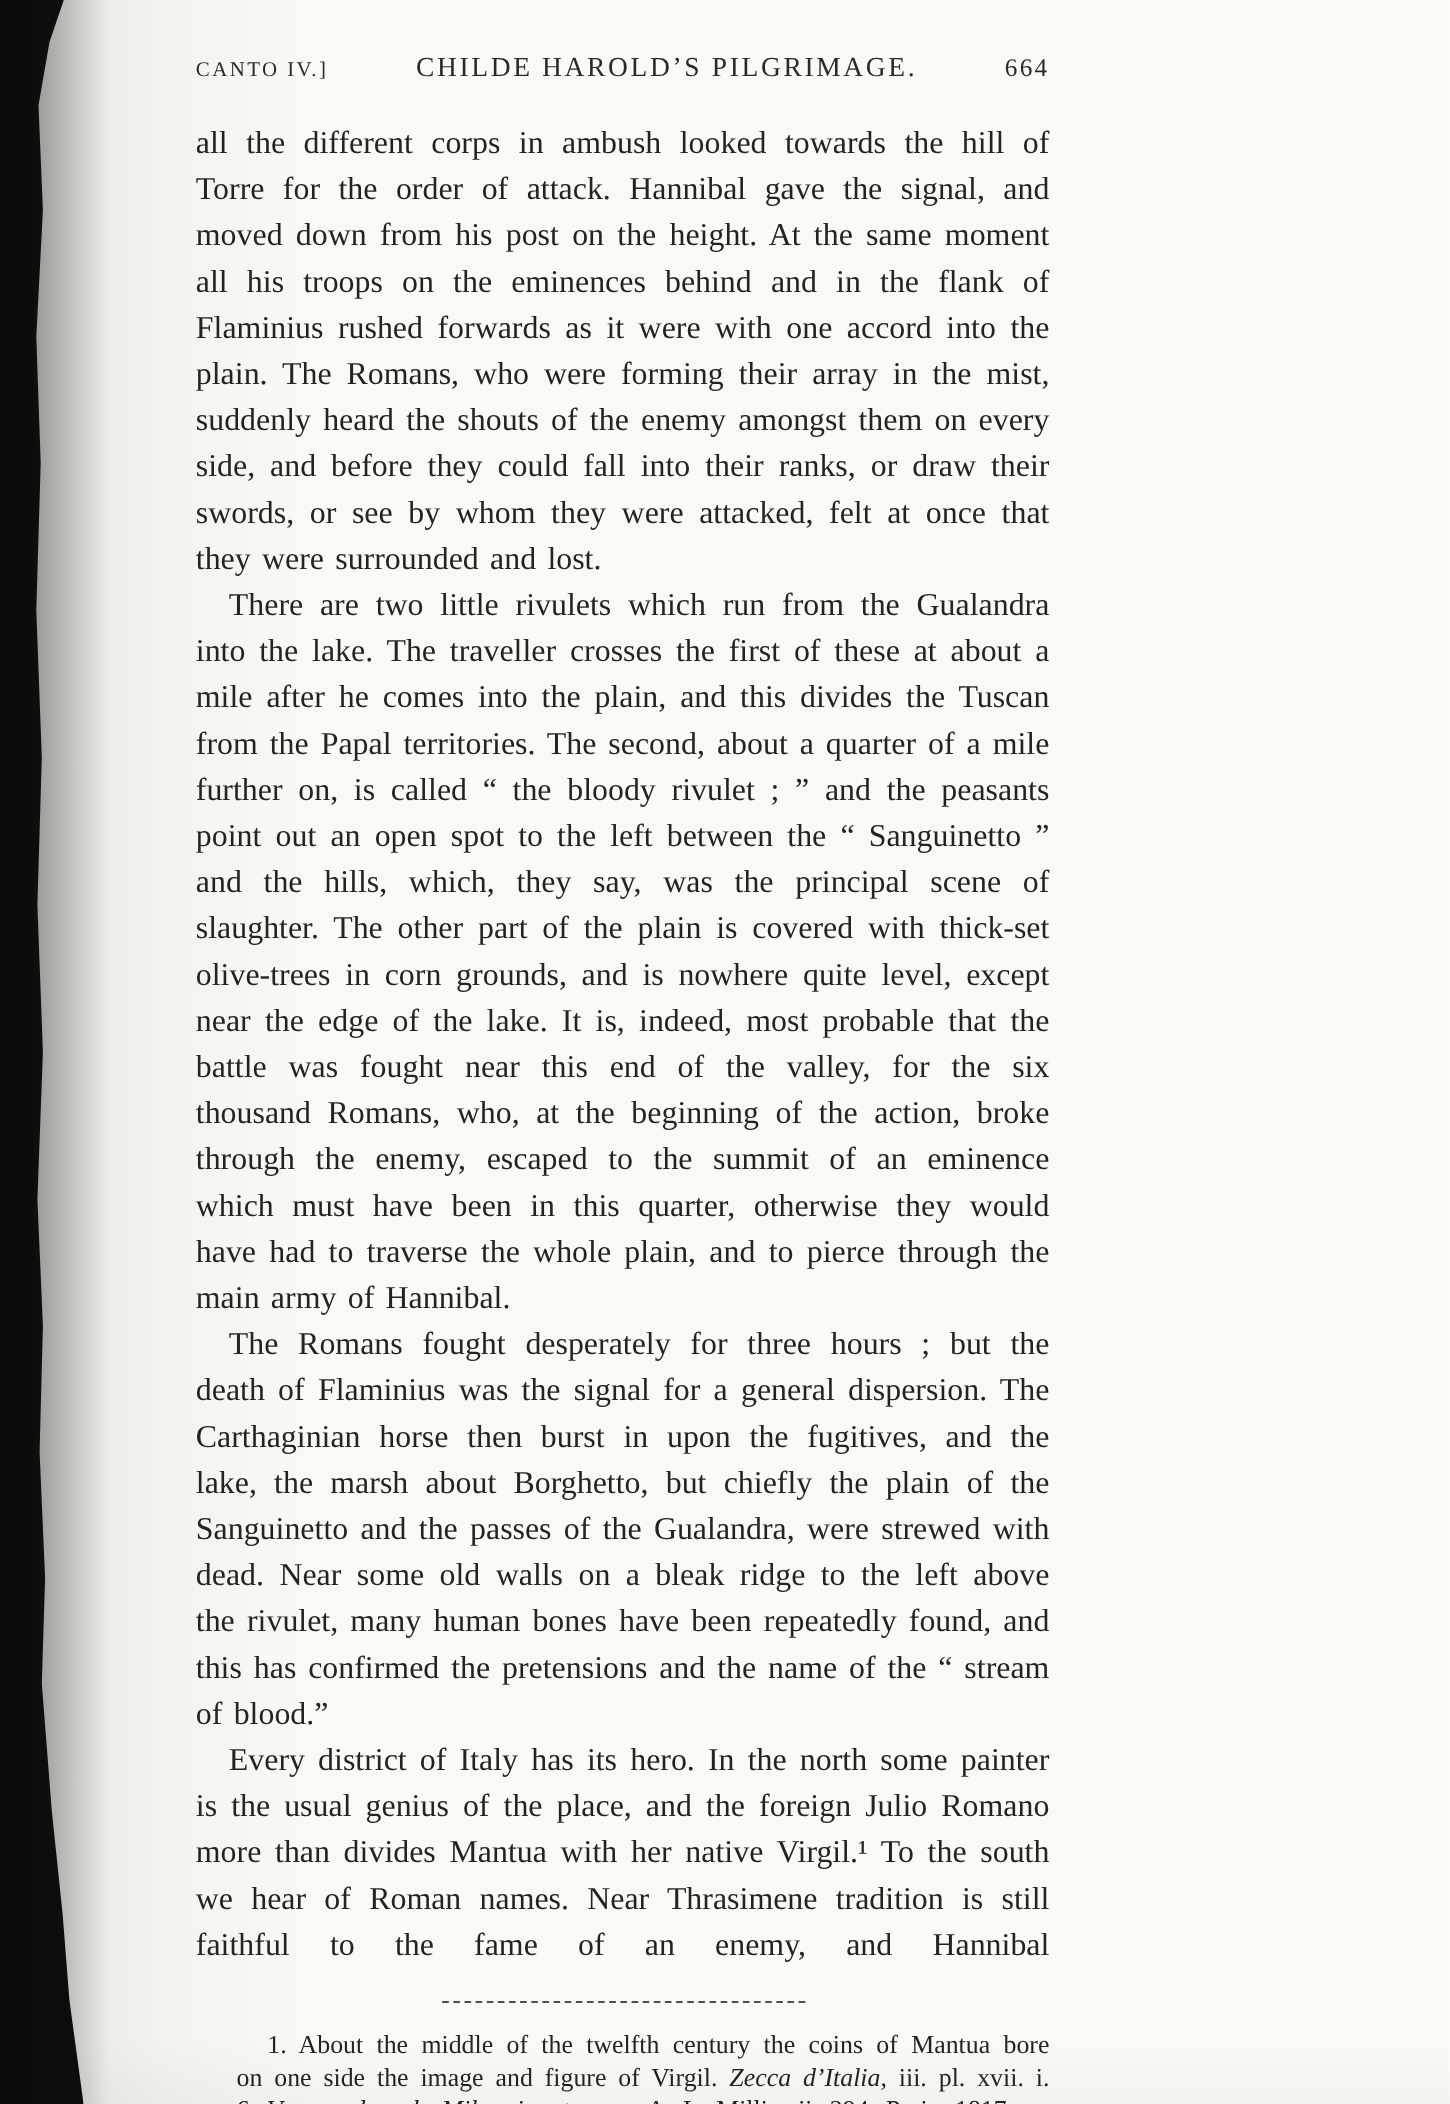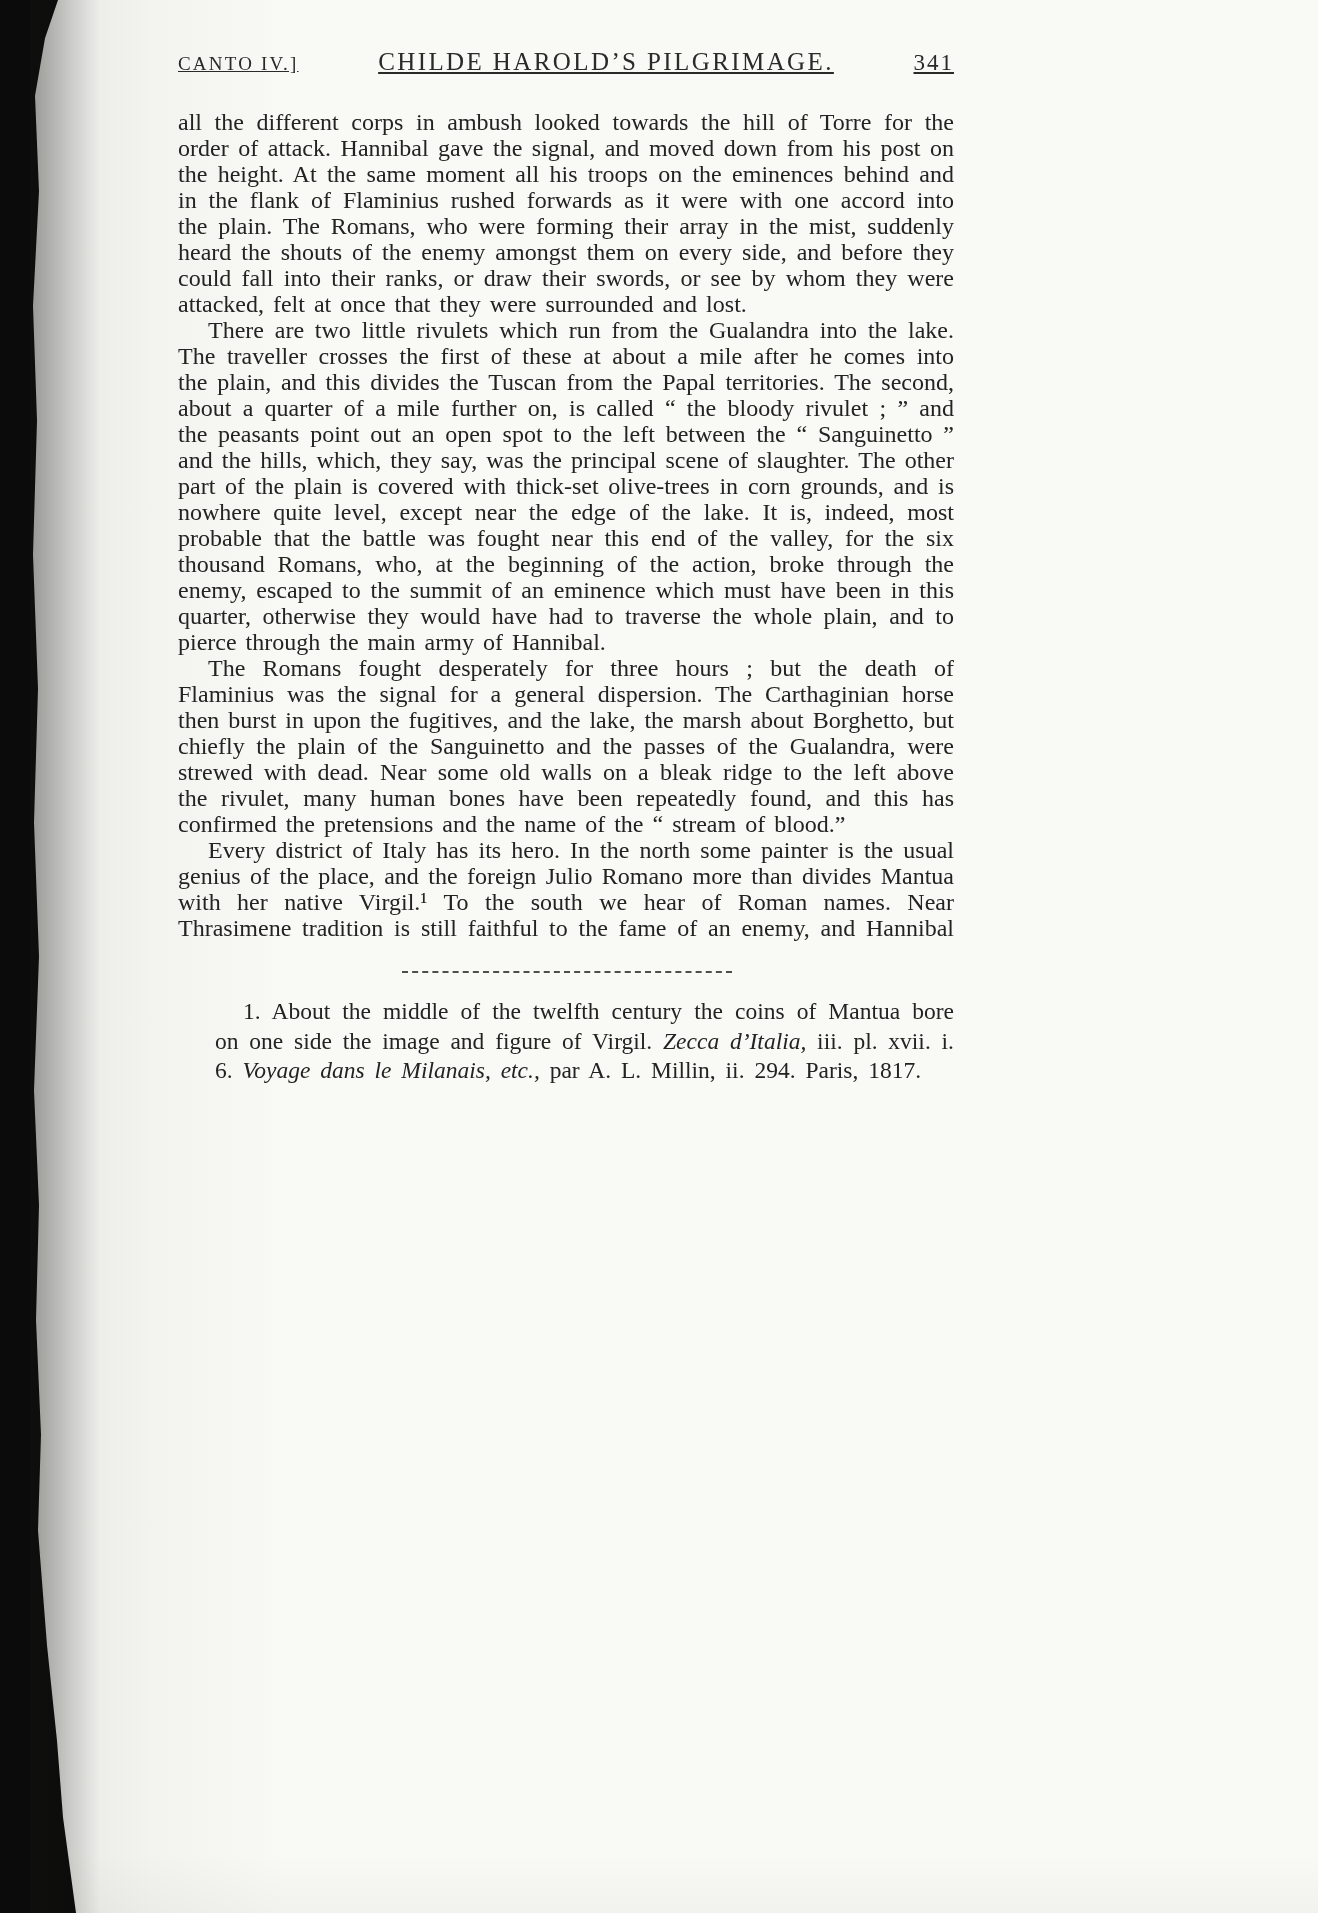--- a/index.html
+++ b/index.html
@@ -30,28 +30,27 @@
     position:absolute; left:30px; top:0; width:70px; height:1913px;
     background:linear-gradient(90deg, rgba(20,20,18,0.35), rgba(20,20,18,0.0));
     pointer-events:none;
   }
   .content {
     position:absolute; left:178px; top:48px; width:776px;
   }
   .running-head {
     display:flex; justify-content:space-between; align-items:baseline;
     color:#2a2a28;
-    text-decoration:underline;
   }
   .canto   { font-size:19px; letter-spacing:2.2px; }
   .title   { font-size:25px; letter-spacing:2.4px; }
   .pagenum { font-size:23px; letter-spacing:2px; }
   .body-text {
     margin-top:33px;
-    font-size:24px; line-height:26px;
+    font-size:29px; line-height:42px;
     text-align:justify; word-spacing:3px;
   }
   .para { text-indent:30px; }
   .para.no-indent { text-indent:0; }
   .para.cont { text-align-last:justify; }
   .rule {
     height:0; width:330px;
     margin:30px 0 0 224px;
     border-top:2px dashed #4e4e4a;
   }
@@ -69,21 +68,21 @@
 <div class="page">
 
   <div class="gutter"></div>
   <div class="gutter-haze"></div>
 
   <div class="content">
 
     <header class="running-head">
       <span class="canto">CANTO IV.]</span>
       <span class="title">CHILDE HAROLD’S PILGRIMAGE.</span>
-      <span class="pagenum">341</span>
+      <span class="pagenum">664</span>
     </header>
 
     <main class="body-text">
       <p class="para no-indent">all the different corps in ambush looked towards the hill of Torre for the order of attack.  Hannibal gave the signal, and moved down from his post on the height.  At the same moment all his troops on the eminences behind and in the flank of Flaminius rushed forwards as it were with one accord into the plain.  The Romans, who were forming their array in the mist, suddenly heard the shouts of the enemy amongst them on every side, and before they could fall into their ranks, or draw their swords, or see by whom they were attacked, felt at once that they were surrounded and lost.</p>
       <p class="para">There are two little rivulets which run from the Gualandra into the lake.  The traveller crosses the first of these at about a mile after he comes into the plain, and this divides the Tuscan from the Papal territories.  The second, about a quarter of a mile further on, is called “ the bloody rivulet ; ” and the peasants point out an open spot to the left between the “ Sanguinetto ” and the hills, which, they say, was the principal scene of slaughter.  The other part of the plain is covered with thick-set olive-trees in corn grounds, and is nowhere quite level, except near the edge of the lake.  It is, indeed, most probable that the battle was fought near this end of the valley, for the six thousand Romans, who, at the beginning of the action, broke through the enemy, escaped to the summit of an eminence which must have been in this quarter, otherwise they would have had to traverse the whole plain, and to pierce through the main army of Hannibal.</p>
       <p class="para">The Romans fought desperately for three hours ; but the death of Flaminius was the signal for a general dispersion.  The Carthaginian horse then burst in upon the fugitives, and the lake, the marsh about Borghetto, but chiefly the plain of the Sanguinetto and the passes of the Gualandra, were strewed with dead.  Near some old walls on a bleak ridge to the left above the rivulet, many human bones have been repeatedly found, and this has confirmed the pretensions and the name of the “ stream of blood.”</p>
       <p class="para cont">Every district of Italy has its hero.  In the north some painter is the usual genius of the place, and the foreign Julio Romano more than divides Mantua with her native Virgil.¹ To the south we hear of Roman names.  Near Thrasimene tradition is still faithful to the fame of an enemy, and Hannibal</p>
     </main>
 
     <div class="rule"></div>

